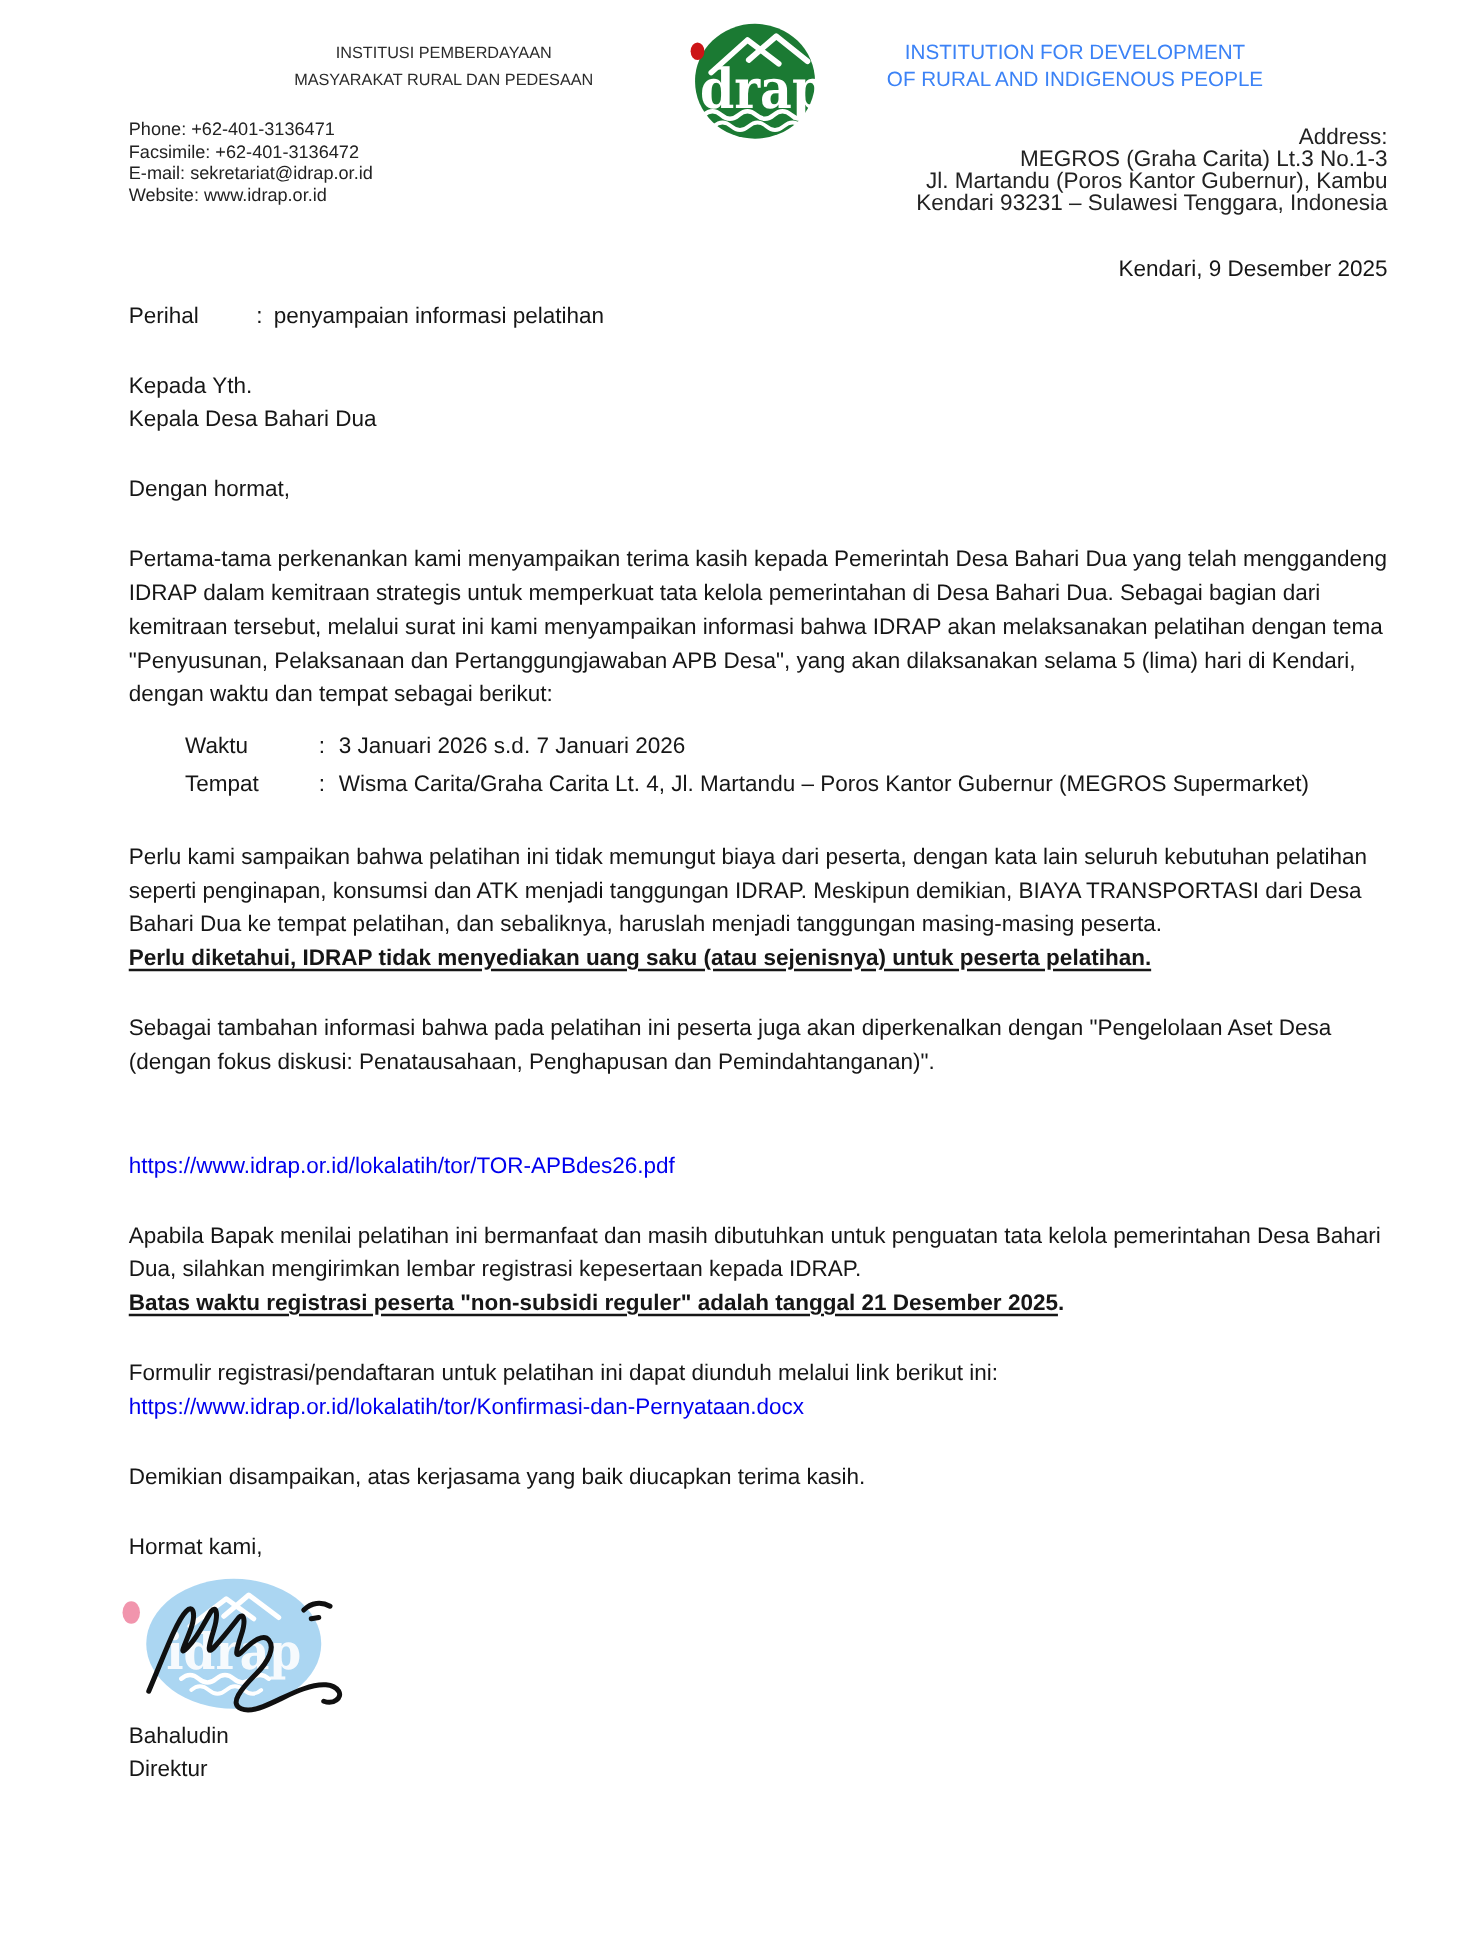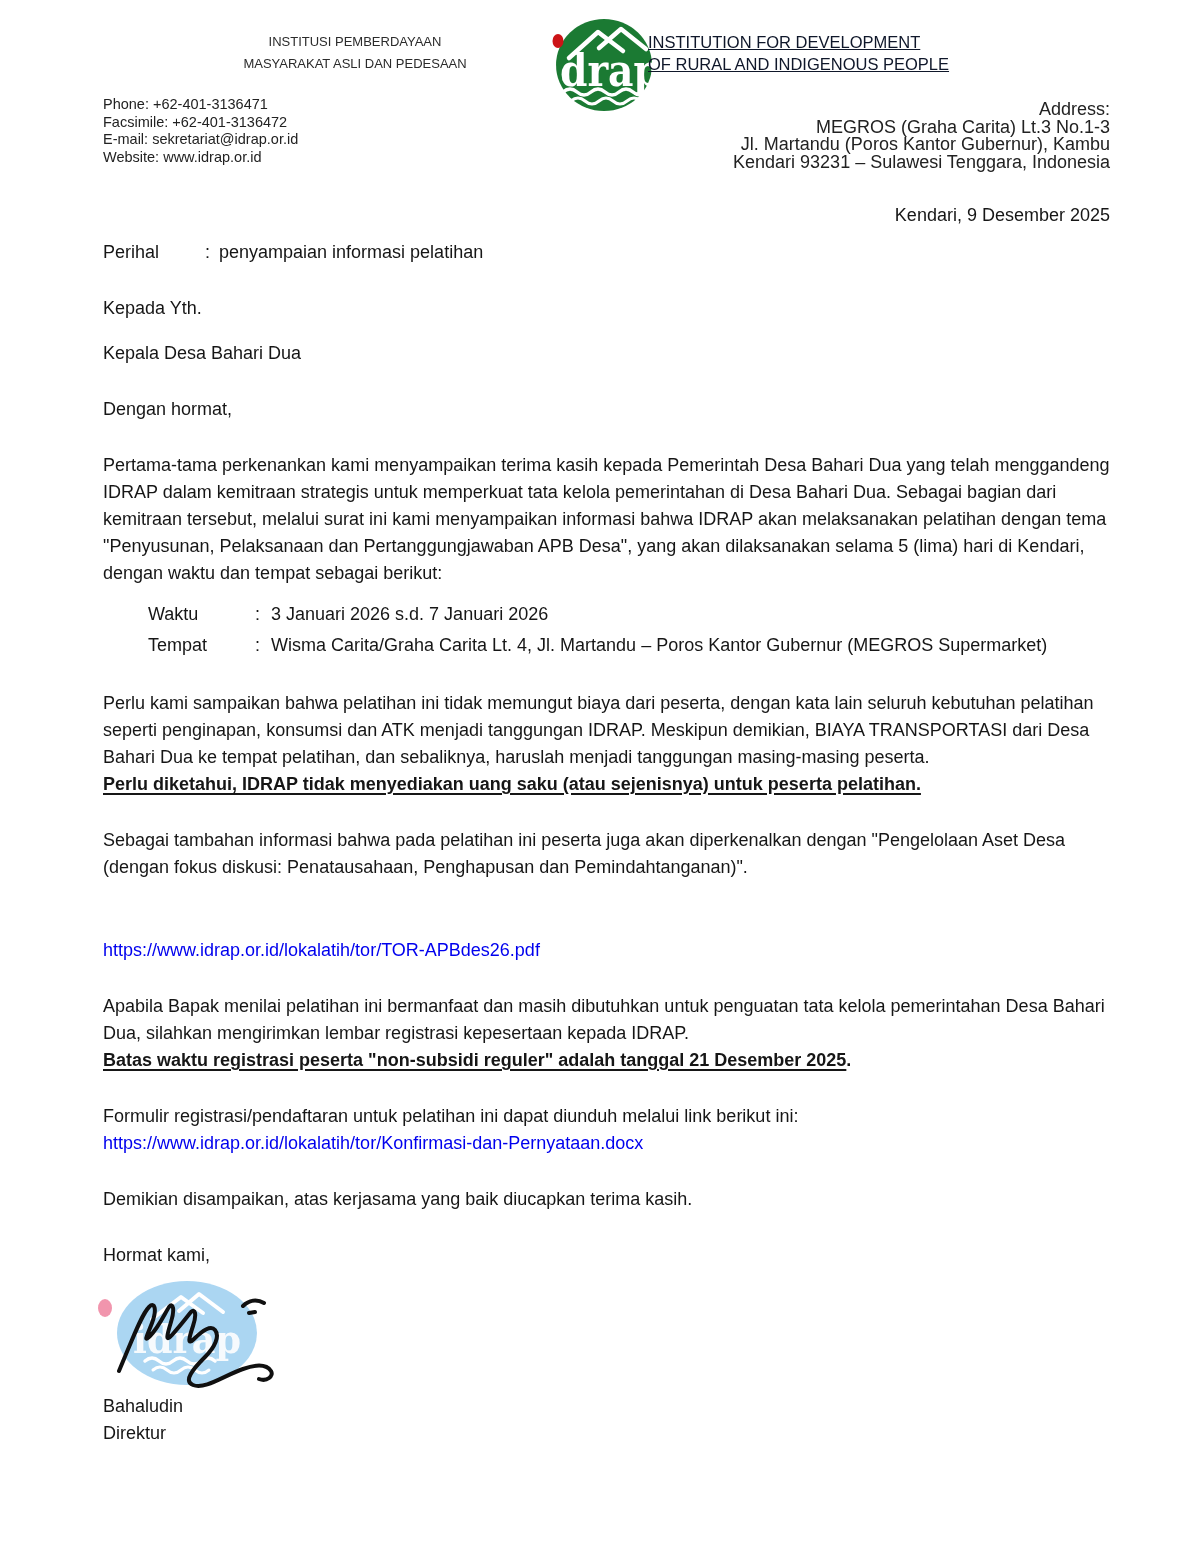--- a/index.html
+++ b/index.html
@@ -14,21 +14,21 @@
     color: #161616;
     overflow: hidden;
   }
   
   .org-id {
     position: absolute; left: 150px; top: 31px; width: 410px;
     text-align: center; font-size: 13px; line-height: 22px; color: #2b2b2b;
   }
   .org-en {
     position: absolute; left: 648px; top: 31px; width: 424px;
-    text-align: left; font-size: 16.5px; line-height: 22px; color: #0f172a; text-decoration: underline;
+    text-align: center; font-size: 16.5px; line-height: 22px; color: #3b82f6;
   }
   .logo-wrap { position: absolute; left: 541px; top: 12px; width: 124px; height: 104px; }
   .contact {
     position: absolute; left: 103px; top: 96px;
     font-size: 14.5px; line-height: 17.5px; color: #222;
   }
   .address {
     position: absolute; right: 72px; top: 101px;
     font-size: 18px; line-height: 17.5px; color: #222; text-align: right;
   }
@@ -39,21 +39,21 @@
   .date-line { text-align: right; line-height: 27px; }
   table.kv { border-collapse: collapse; margin-top: 9px; }
   table.kv td { padding: 0; vertical-align: top; line-height: 28px; }
   table.kv td.k { width: 102px; }
   table.kv td.c { width: 14px; }
   table.sched { border-collapse: collapse; margin-top: 12px; margin-left: 45px; }
   table.sched td { padding: 0; vertical-align: top; line-height: 31px; }
   table.sched td.k { width: 107px; }
   table.sched td.c { width: 16px; }
   .block { margin-top: 29px; line-height: 27px; }
-  .line { line-height: 27px; margin-top: 18px; }
+  .line { line-height: 27px; }
   .bu {
     font-weight: bold;
     text-decoration: underline;
     text-decoration-thickness: 2px;
     text-underline-offset: 3px;
   }
   .b { font-weight: bold; }
   a.doclink {
     color: #0000EE;
     font-weight: normal;
@@ -63,21 +63,21 @@
   .sig-graphic { margin-top: 6px; margin-left: -6px; height: 118px; }
   .signer { line-height: 27px; }
 </style>
 </head>
 <body>
 
 <div class="page">
 
   <div class="org-id">
     <div>INSTITUSI PEMBERDAYAAN</div>
-    <div>MASYARAKAT ASLI DAN PEDESAAN</div>
+    <div>MASYARAKAT RURAL DAN PEDESAAN</div>
   </div>
 
   <div class="logo-wrap">
     <svg width="124" height="104" viewBox="0 0 124 104">
       <ellipse cx="63" cy="53" rx="48" ry="46" fill="#1b7a33"></ellipse>
       <path d="M28,46 L57,20 L82,39" stroke="#ffffff" stroke-width="4.5" fill="none" stroke-linejoin="round" stroke-linecap="round"></path>
       <path d="M58,36 L80,17 L105,37" stroke="#ffffff" stroke-width="4.5" fill="none" stroke-linejoin="round" stroke-linecap="round"></path>
       <path d="M22,80 q7,-6 14,0 t14,0 t14,0 t14,0 t14,0 t14,0" stroke="#ffffff" stroke-width="3.5" fill="none" stroke-linecap="round"></path>
       <path d="M30,89 q7,-6 14,0 t14,0 t14,0 t14,0 t14,0" stroke="#ffffff" stroke-width="3" fill="none" stroke-linecap="round"></path>
       <text x="62" y="74" text-anchor="middle" font-family="DejaVu Serif, serif" font-weight="bold" font-size="44" fill="#ffffff" textLength="116" lengthAdjust="spacingAndGlyphs">idrap</text>

